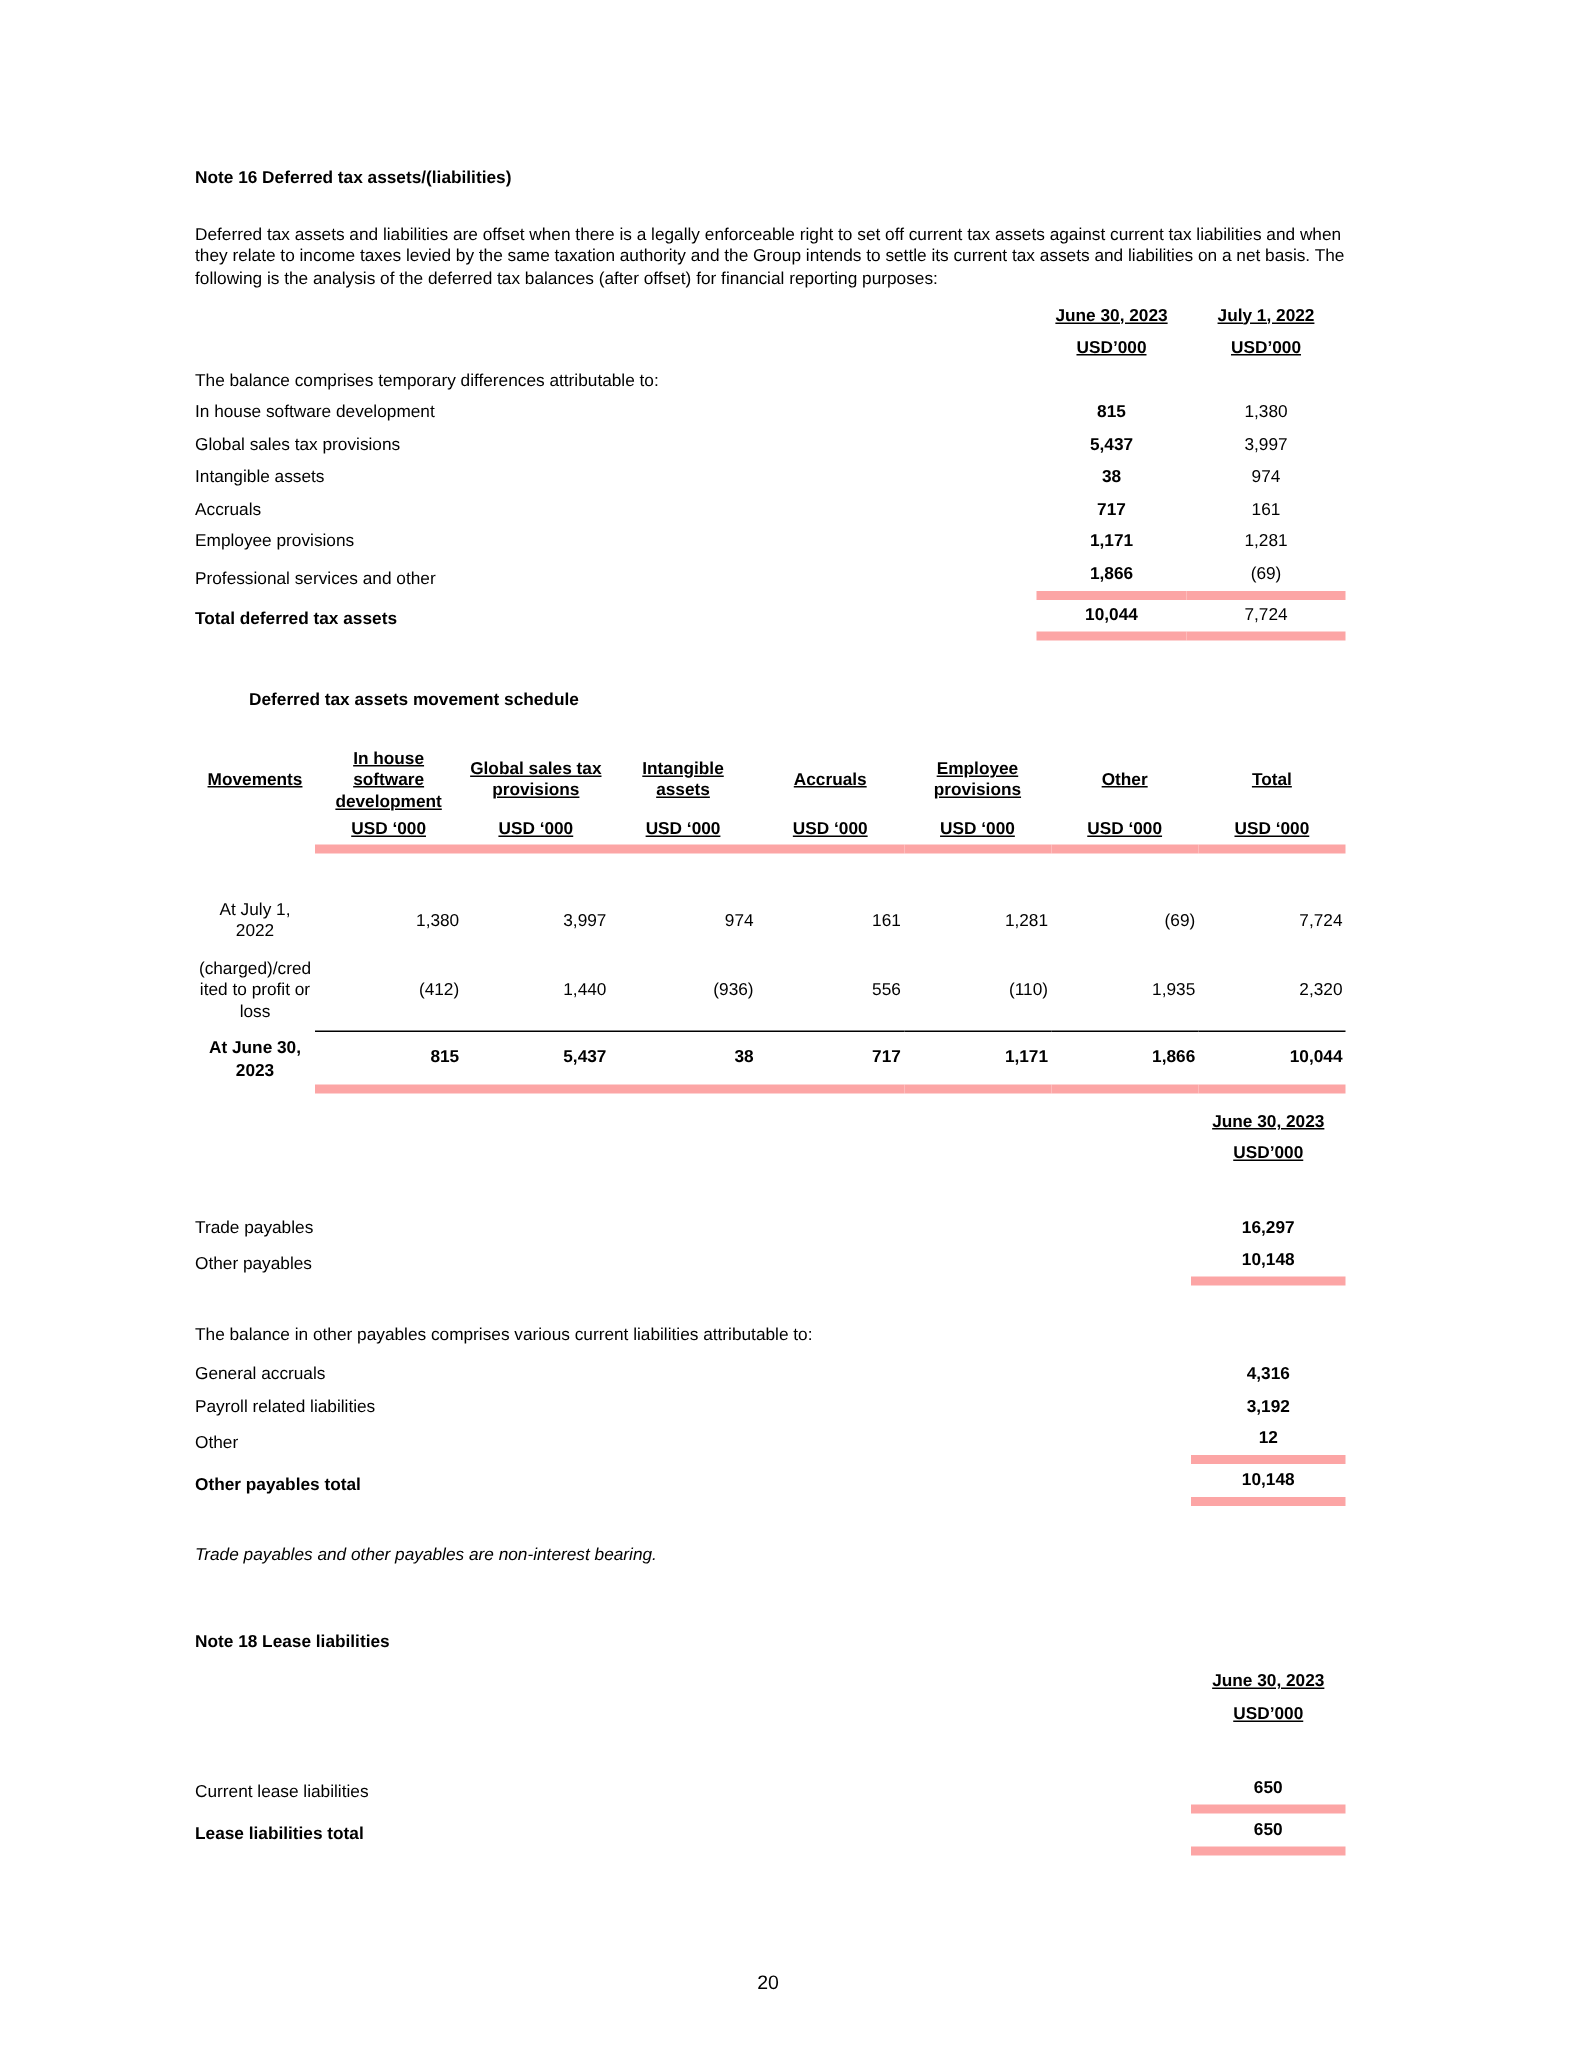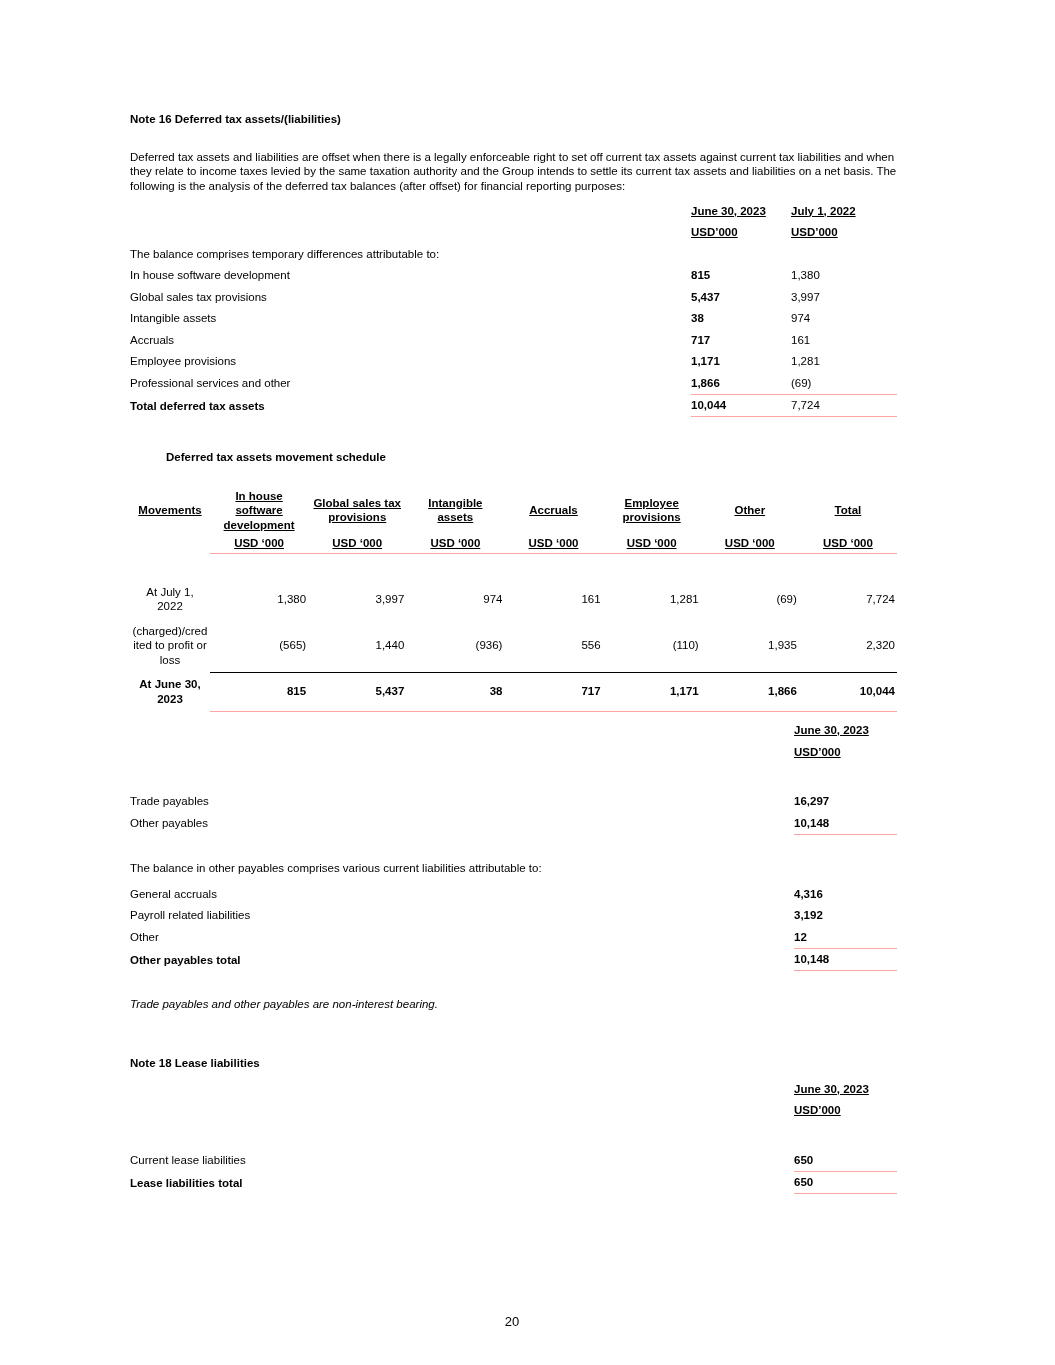--- a/index.html
+++ b/index.html
@@ -33,23 +33,23 @@
 
   table {
     border-collapse: collapse;
     width: 100%;
     table-layout: fixed;
   }
   td, th { padding: 0; font-weight: normal; }
 
   
   .fin td { padding: 3.5px 0; vertical-align: bottom; }
-  .val { text-align: left; }
+  .val { text-align: center; }
   .indent { padding-left: 82px; }
-  .bb { border-bottom: 1px solid #fca5a5; }
+  .bb { border-bottom: 6px solid #fca5a5; }
   .bt { border-top: 1px solid #000; }
   .gap-row td { height: 21px; }
 
   
   .mt { margin-top: 22px; }
   .mt th {
     font-weight: bold;
     text-align: center;
     vertical-align: middle;
     padding: 2px 3px;
@@ -191,21 +191,21 @@
           <td class="num">1,380</td>
           <td class="num">3,997</td>
           <td class="num">974</td>
           <td class="num">161</td>
           <td class="num">1,281</td>
           <td class="num">(69)</td>
           <td class="num">7,724</td>
         </tr>
         <tr class="mrow">
           <td class="mlabel">(charged)/credited to profit or loss</td>
-          <td class="num">(565)</td>
+          <td class="num">(412)</td>
           <td class="num">1,440</td>
           <td class="num">(936)</td>
           <td class="num">556</td>
           <td class="num">(110)</td>
           <td class="num">1,935</td>
           <td class="num">2,320</td>
         </tr>
         <tr class="mrow">
           <td class="mlabel b">At June 30, 2023</td>
           <td class="num b bt bb">815</td>

